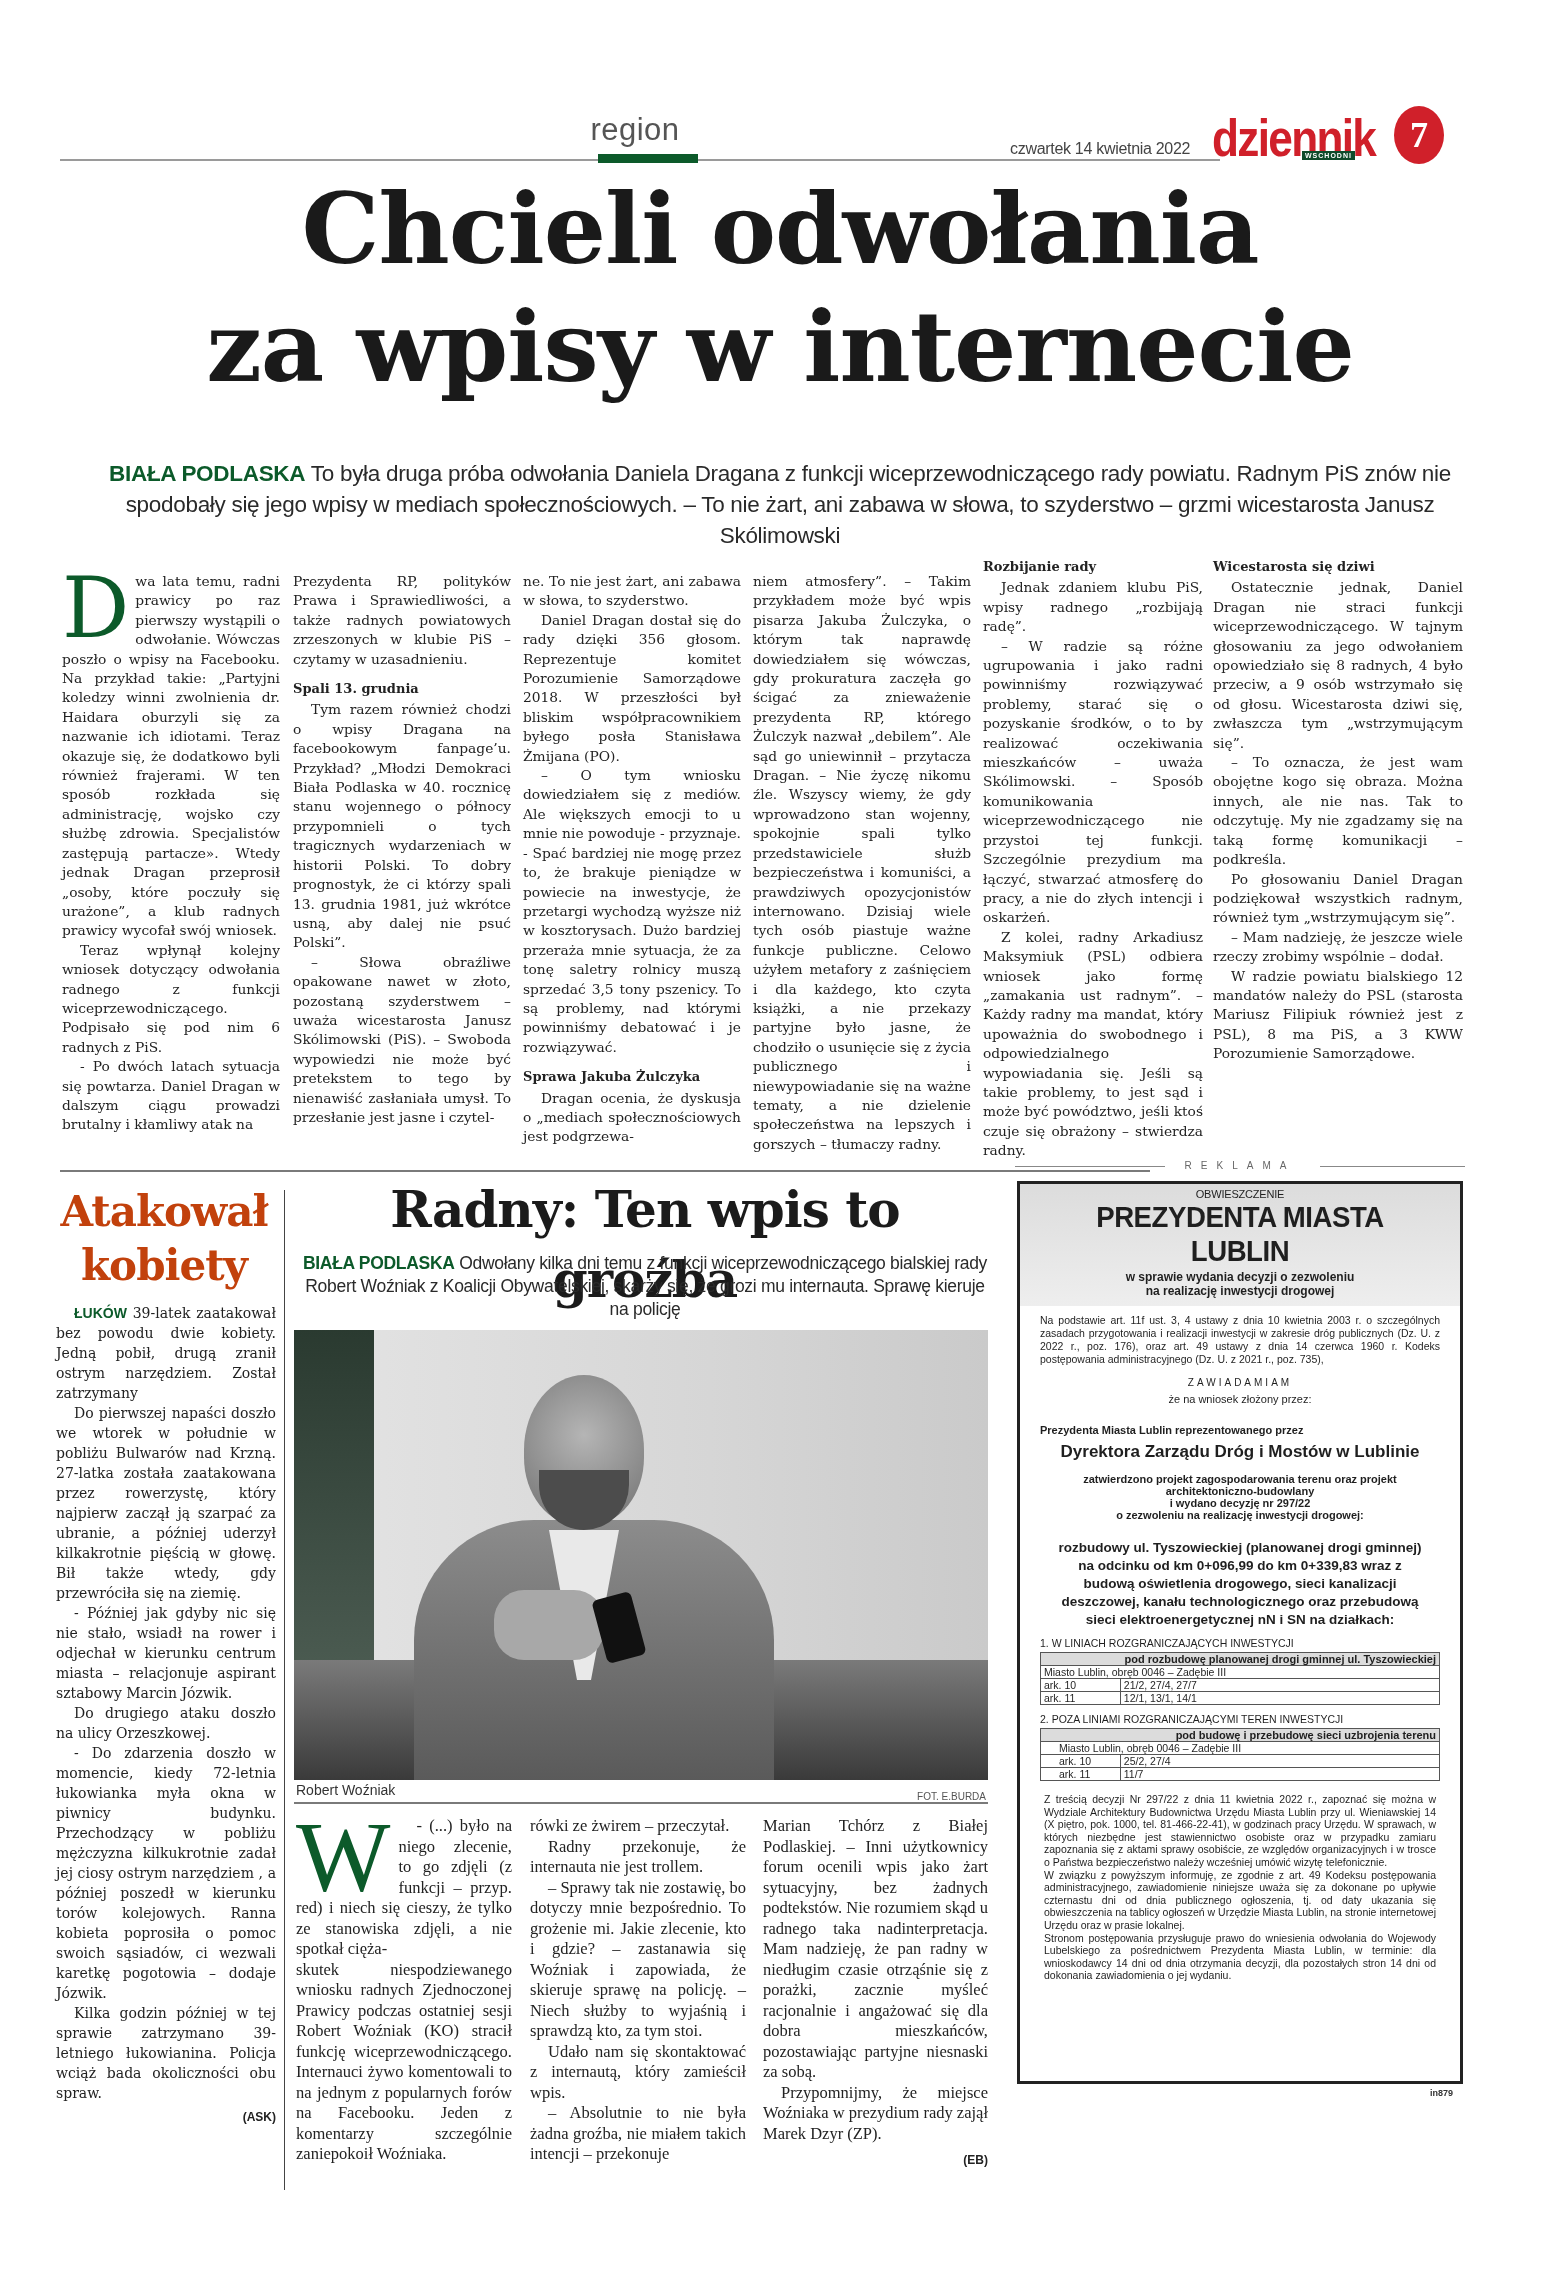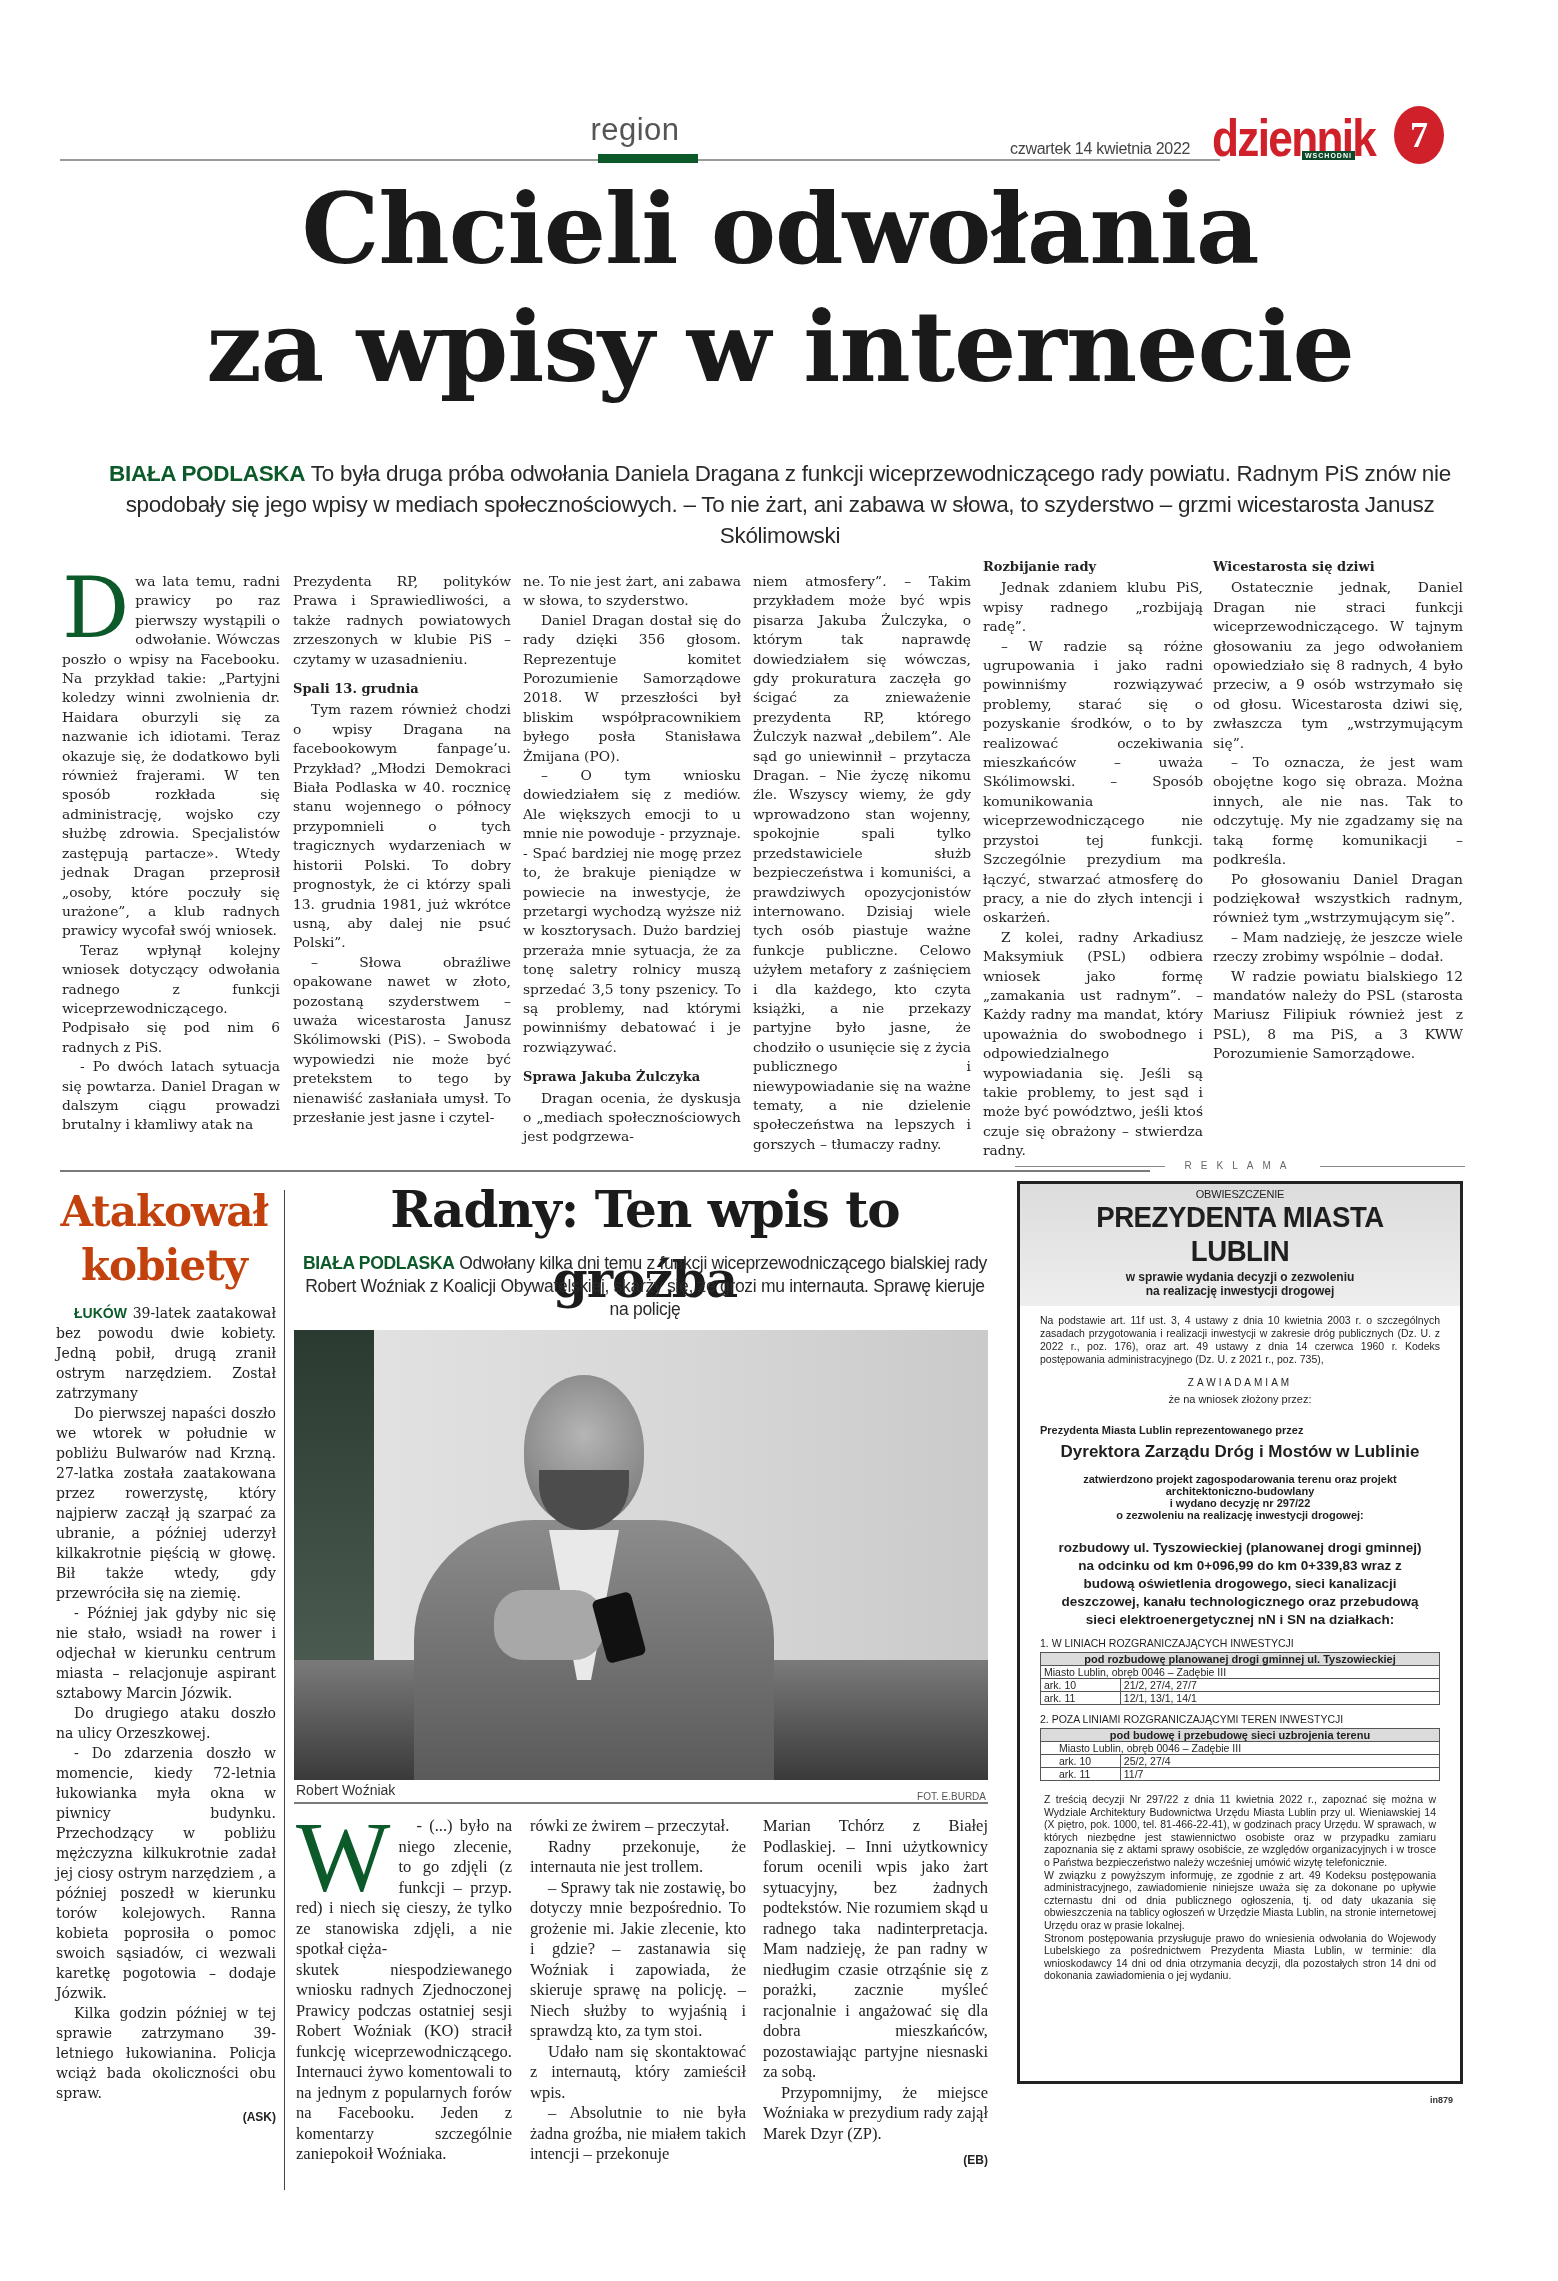--- a/index.html
+++ b/index.html
@@ -87,24 +87,24 @@
   .ad-legal { text-align: justify; }
   .ad-zaw { text-align: center; letter-spacing: 3px; margin-top: 10px; font-size: 10px; }
   .ad-on { text-align: center; margin-top: 4px; font-size: 11px; }
   .ad-rep { text-align: left; font-weight: bold; margin-top: 18px; font-size: 11px; }
   .ad-dir { text-align: center; font-weight: bold; font-size: 17px; line-height: 22px; margin-top: 4px; }
   .ad-appr { text-align: center; font-weight: bold; font-size: 11px; line-height: 12px; margin-top: 10px; }
   .ad-scope { text-align: center; font-weight: bold; font-size: 13.5px; line-height: 18px; margin-top: 18px; padding: 0 14px; }
   .ad-sec { margin-top: 8px; font-size: 10.5px; }
   table.plots { width: 100%; border-collapse: collapse; margin-top: 2px; font-size: 10.5px; }
   table.plots td { border: 1px solid #555; padding: 0 3px; line-height: 12px; }
-  table.plots td.hdr { background: #dcdcdc; font-weight: bold; text-align: center; font-size: 11px; }
+  table.plots td.hdr { background: #dcdcdc; font-weight: bold; text-align: right; font-size: 11px; }
   table.plots td.k { width: 20%; }
   .ad-info { text-align: justify; margin-top: 12px; font-size: 10.5px; line-height: 12.6px; padding: 0 4px; }
-  .ad-code { left: 1430px; top: 2088px; font-family: "Liberation Sans", sans-serif; font-weight: bold; font-size: 9px; color: #333; margin-top: 7px; }
+  .ad-code { left: 1430px; top: 2088px; font-family: "Liberation Sans", sans-serif; font-weight: bold; font-size: 9px; color: #333; }
 </style>
 </head>
 <body>
 
 <div class="abs section-label">region</div>
 <div class="abs rule-top"></div>
 <div class="abs rule-green"></div>
 <div class="abs date">czwartek 14 kwietnia 2022</div>
 <div class="abs brand">dziennik</div>
 <div class="abs brand-sub">WSCHODNI</div>

